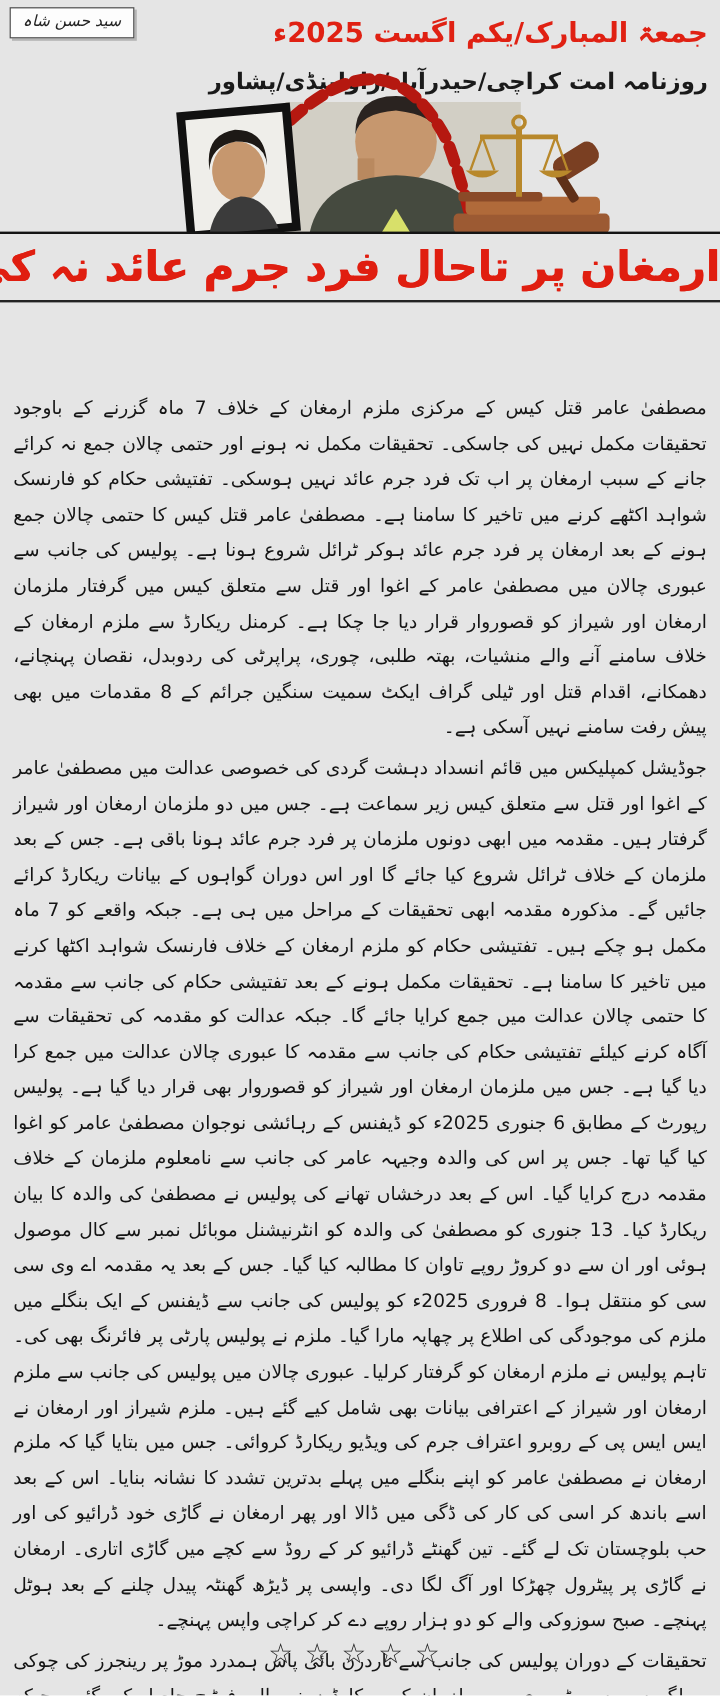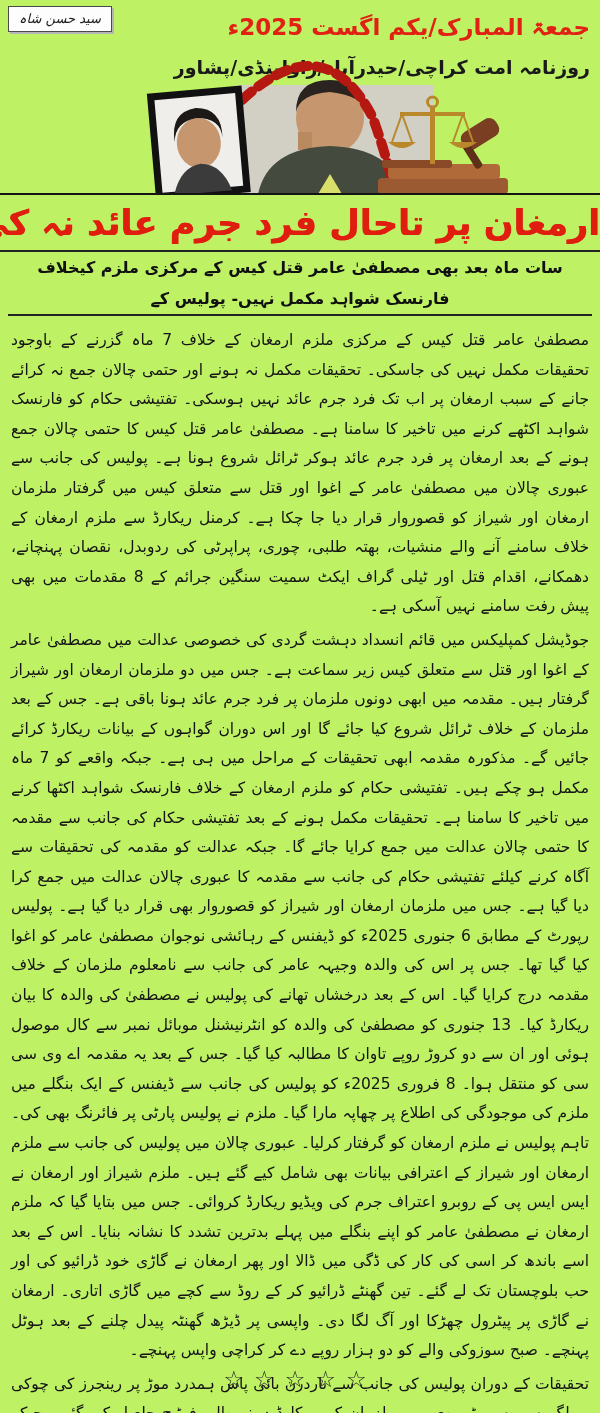--- a/index.html
+++ b/index.html
@@ -1,20 +1,20 @@
 <!DOCTYPE html>
 <html lang="ur"><head>
 <meta charset="utf-8">
 <style>
   html,body{margin:0;padding:0;background:#ffffff;}
   .page{
     position:relative;
     width:600px;height:1413px;
     margin:0 auto;
-    background:#bef264;
+    background:#e5e5e5;
     font-family:"DejaVu Sans",sans-serif;
     color:#151515;
     overflow:hidden;
   }
   .byline-box{
     position:absolute;left:8px;top:6px;
     border:1.5px solid #4a4a4a;
     box-shadow:2px 2px 0 #b5b5b5;
     padding:3px 10px;
     font-size:13px;line-height:18px;
@@ -117,21 +117,20 @@
         <path d="M319 102 Q333 114 347 102 Z" fill="#b8882b"></path>
       </g>
     </svg>
   </div>
 
   <div class="rule-top"></div>
 
   <div class="headline">ارمغان پر تاحال فرد جرم عائد نہ کی جاسکی</div>
 
   <div class="subhead">
-    <div class="sline">سات ماہ بعد بھی مصطفیٰ عامر قتل کیس کے مرکزی ملزم کیخلاف فارنسک شواہد مکمل نہیں- پولیس کے</div>
   </div>
 
   <div class="article">
     <p>مصطفیٰ عامر قتل کیس کے مرکزی ملزم ارمغان کے خلاف 7 ماہ گزرنے کے باوجود تحقیقات مکمل نہیں کی جاسکی۔ تحقیقات مکمل نہ ہونے اور حتمی چالان جمع نہ کرائے جانے کے سبب ارمغان پر اب تک فرد جرم عائد نہیں ہوسکی۔ تفتیشی حکام کو فارنسک شواہد اکٹھے کرنے میں تاخیر کا سامنا ہے۔ مصطفیٰ عامر قتل کیس کا حتمی چالان جمع ہونے کے بعد ارمغان پر فرد جرم عائد ہوکر ٹرائل شروع ہونا ہے۔ پولیس کی جانب سے عبوری چالان میں مصطفیٰ عامر کے اغوا اور قتل سے متعلق کیس میں گرفتار ملزمان ارمغان اور شیراز کو قصوروار قرار دیا جا چکا ہے۔ کرمنل ریکارڈ سے ملزم ارمغان کے خلاف سامنے آنے والے منشیات، بھتہ طلبی، چوری، پراپرٹی کی ردوبدل، نقصان پہنچانے، دھمکانے، اقدام قتل اور ٹیلی گراف ایکٹ سمیت سنگین جرائم کے 8 مقدمات میں بھی پیش رفت سامنے نہیں آسکی ہے۔</p>
     <p>جوڈیشل کمپلیکس میں قائم انسداد دہشت گردی کی خصوصی عدالت میں مصطفیٰ عامر کے اغوا اور قتل سے متعلق کیس زیر سماعت ہے۔ جس میں دو ملزمان ارمغان اور شیراز گرفتار ہیں۔ مقدمہ میں ابھی دونوں ملزمان پر فرد جرم عائد ہونا باقی ہے۔ جس کے بعد ملزمان کے خلاف ٹرائل شروع کیا جائے گا اور اس دوران گواہوں کے بیانات ریکارڈ کرائے جائیں گے۔ مذکورہ مقدمہ ابھی تحقیقات کے مراحل میں ہی ہے۔ جبکہ واقعے کو 7 ماہ مکمل ہو چکے ہیں۔ تفتیشی حکام کو ملزم ارمغان کے خلاف فارنسک شواہد اکٹھا کرنے میں تاخیر کا سامنا ہے۔ تحقیقات مکمل ہونے کے بعد تفتیشی حکام کی جانب سے مقدمہ کا حتمی چالان عدالت میں جمع کرایا جائے گا۔ جبکہ عدالت کو مقدمہ کی تحقیقات سے آگاہ کرنے کیلئے تفتیشی حکام کی جانب سے مقدمہ کا عبوری چالان عدالت میں جمع کرا دیا گیا ہے۔ جس میں ملزمان ارمغان اور شیراز کو قصوروار بھی قرار دیا گیا ہے۔ پولیس رپورٹ کے مطابق 6 جنوری 2025ء کو ڈیفنس کے رہائشی نوجوان مصطفیٰ عامر کو اغوا کیا گیا تھا۔ جس پر اس کی والدہ وجیہہ عامر کی جانب سے نامعلوم ملزمان کے خلاف مقدمہ درج کرایا گیا۔ اس کے بعد درخشاں تھانے کی پولیس نے مصطفیٰ کی والدہ کا بیان ریکارڈ کیا۔ 13 جنوری کو مصطفیٰ کی والدہ کو انٹرنیشنل موبائل نمبر سے کال موصول ہوئی اور ان سے دو کروڑ روپے تاوان کا مطالبہ کیا گیا۔ جس کے بعد یہ مقدمہ اے وی سی سی کو منتقل ہوا۔ 8 فروری 2025ء کو پولیس کی جانب سے ڈیفنس کے ایک بنگلے میں ملزم کی موجودگی کی اطلاع پر چھاپہ مارا گیا۔ ملزم نے پولیس پارٹی پر فائرنگ بھی کی۔ تاہم پولیس نے ملزم ارمغان کو گرفتار کرلیا۔ عبوری چالان میں پولیس کی جانب سے ملزم ارمغان اور شیراز کے اعترافی بیانات بھی شامل کیے گئے ہیں۔ ملزم شیراز اور ارمغان نے ایس ایس پی کے روبرو اعتراف جرم کی ویڈیو ریکارڈ کروائی۔ جس میں بتایا گیا کہ ملزم ارمغان نے مصطفیٰ عامر کو اپنے بنگلے میں پہلے بدترین تشدد کا نشانہ بنایا۔ اس کے بعد اسے باندھ کر اسی کی کار کی ڈگی میں ڈالا اور پھر ارمغان نے گاڑی خود ڈرائیو کی اور حب بلوچستان تک لے گئے۔ تین گھنٹے ڈرائیو کر کے روڈ سے کچے میں گاڑی اتاری۔ ارمغان نے گاڑی پر پیٹرول چھڑکا اور آگ لگا دی۔ واپسی پر ڈیڑھ گھنٹہ پیدل چلنے کے بعد ہوٹل پہنچے۔ صبح سوزوکی والے کو دو ہزار روپے دے کر کراچی واپس پہنچے۔</p>
     <p>تحقیقات کے دوران پولیس کی جانب سے ناردرن بائی پاس ہمدرد موڑ پر رینجرز کی چوکی پر لگے سی سی ٹی وی میں ملزمان کی ریکارڈ ہونے والی فوٹیج حاصل کی گئی۔ جبکہ ارمغان اور شیراز سے بھی جائے وقوعہ کی نشاندہی کروائی گئی۔ ملزم نے جس ہوٹل پر ناشتہ کیا، اس کے ویٹر، ارمغان کے ہاتھوں زخمی ہونے والی لڑکی زو ماعرف انجیلا، ارمغان کے دو ملازمین کے زیر دفعہ 164 کے تحت بیان سمیت دیگر گواہان کے بیانات ریکارڈ کیے گئے ہیں۔ اس کے علاوہ ملزم نے حب بلوچستان سے واپسی پر آلہ ضرب، مقتول کے خون آلود کپڑے اور موبائل فون پھینک دیئے تھے۔ جنہیں ملزم کی نشاندہی پر برآمد کیا گیا۔ مقتول کی لاش سے حاصل ڈی این اے کو میچ کر کے مقتول کی شناخت کی گئی۔ ملزم کی نشاندہی پر زیر استعمال موبائل فون بھی برآمد کیا گیا۔ ملزمان کی سوزوکی میں واپسی کی سی سی ٹی وی فوٹیج بھی حاصل کی گئی۔ ملزم ارمغان کی ٹریول ہسٹری بھی حاصل کی گئی۔ تاہم اب بھی ملزم ارمغان کے لیپ ٹاپ سمیت کیس پراپرٹی کی فارنسک نہیں ہوسکی۔ اس کی رپورٹس آنے کے بعد ہی پولیس اپنی تحقیقات مکمل کر کے حتمی چالان عدالت میں جمع کرائے گی۔ جس کے بعد ملزمان ارمغان اور شیراز کے خلاف ٹرائل شروع کیا جائے گا۔ تحقیقات کے دوران پولیس کی جانب سے دونوں ملزمان کا کرمنل ریکارڈ بھی نکالا گیا ہے۔ جس میں شیراز کا کسی قسم کا گزشتہ کرمنل ریکارڈ سامنے نہیں آیا۔ تاہم ملزم ارمغان کے خلاف منشیات، بھتہ طلبی، چوری، پراپرٹی کی ردوبدل، نقصان پہنچانے، دھمکانے، اقدام قتل اور ٹیلی گراف ایکٹ سمیت سنگین جرائم کے 8 مقدمات سامنے آئے ہیں۔ جن میں ملزم ارمغان مفرور تھا۔ ارمغان کے خلاف یہ مقدمات 2019ء سے لے کر 2024ء تک مختلف تھانوں ساحل، گزری، درخشاں، بوٹ بیسن اور کسٹم میں درج کیے گئے تھے۔ جبکہ متعلقہ پولیس نے اس سلسلے میں بھی ملزم کے خلاف کارروائی مکمل کی ہے اور ملزم کی گرفتاری ڈالی گئی ہے۔ تاہم ان مقدمات میں بھی پیش رفت سامنے نہیں آسکی ہے۔ ملزم ارمغان کے خلاف یہ مقدمات بھی عدالتوں میں چلائے جائیں گے۔</p>
   </div>
 
   <div class="stars">☆☆☆☆☆</div>
 

